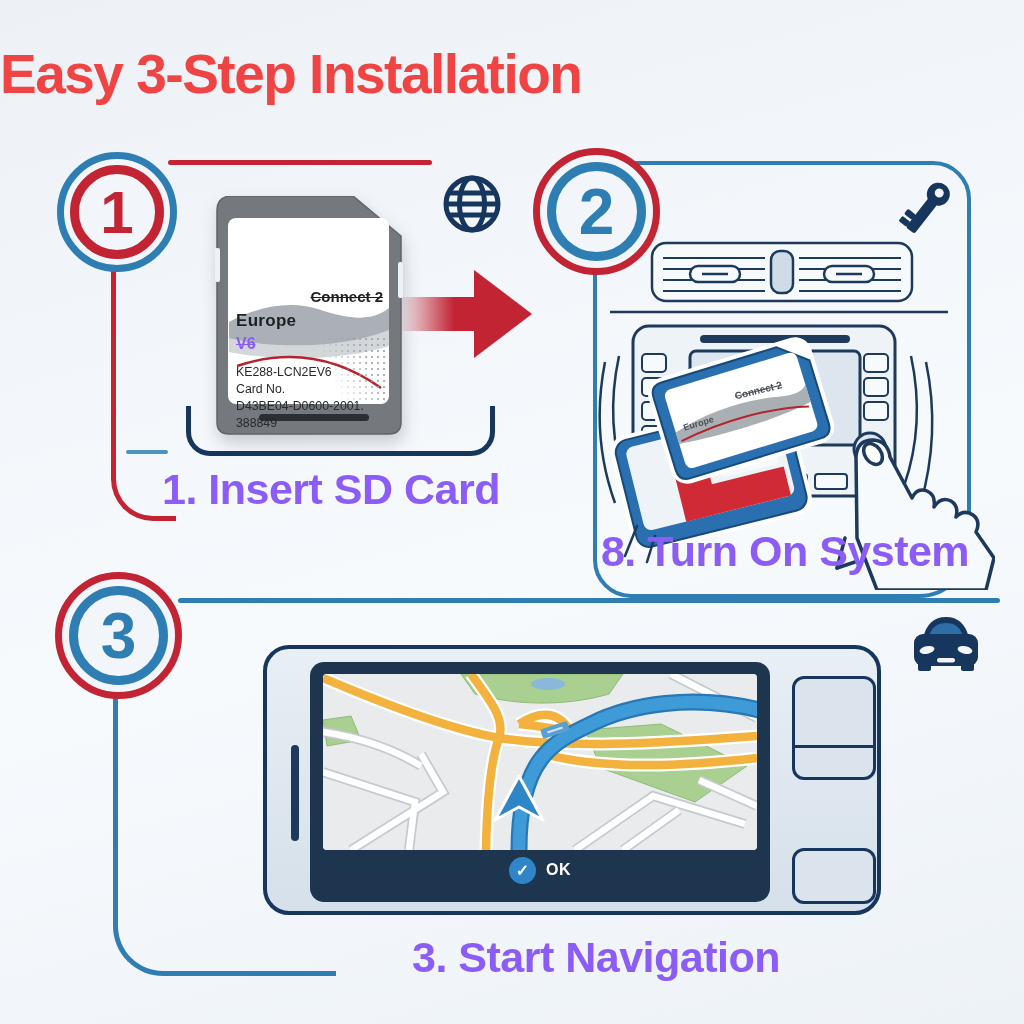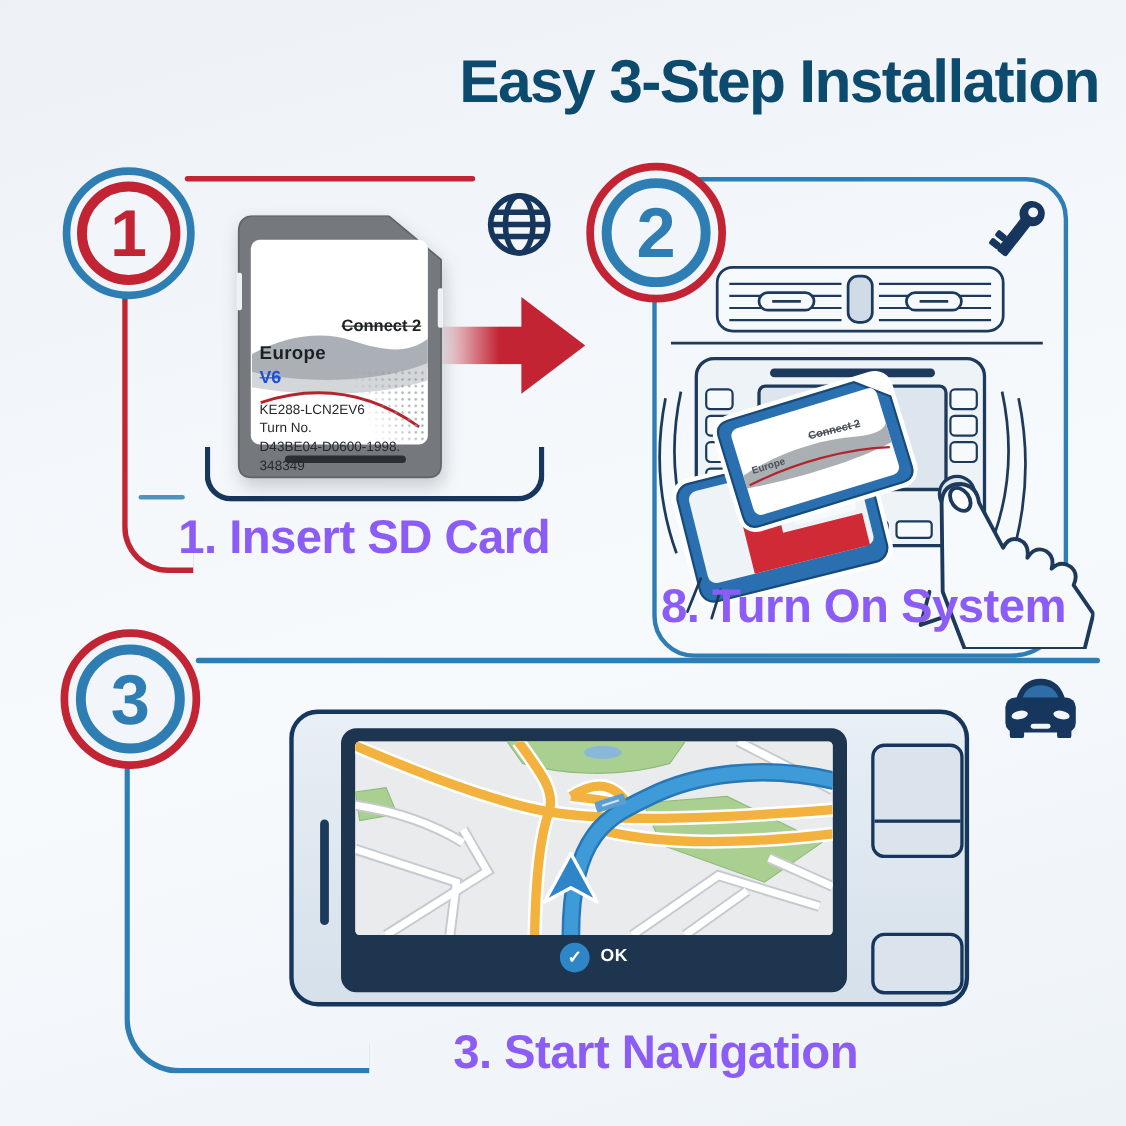--- a/index.html
+++ b/index.html
@@ -3,22 +3,22 @@
 <meta charset="utf-8">
 <style>
   html,body{margin:0;padding:0;}
   body{
     width:1024px;height:1024px;overflow:hidden;position:relative;
     background:linear-gradient(165deg,#edf1f6 0%,#f7fafd 55%,#edf2f7 100%);
     font-family:"Liberation Sans",sans-serif;
   }
   .abs{position:absolute;}
   .title{
-    position:absolute;top:42px;left:0;width:999px;text-align:right;
-    font-size:55px;font-weight:700;color:#0c4a6e;letter-spacing:-1.5px;
+    position:absolute;top:42px;left:0;width:999px;text-align:left;
+    font-size:55px;font-weight:700;color:#ef4444;letter-spacing:-1.5px;
   }
   .badge{
     position:absolute;border-radius:50%;background:#f2f6fa;
     display:flex;align-items:center;justify-content:center;z-index:30;
     box-sizing:border-box;
   }
   .badge .inner{
     border-radius:50%;display:flex;align-items:center;justify-content:center;
     font-weight:700;box-sizing:border-box;
   }
@@ -50,21 +50,21 @@
   .blueline-h3{position:absolute;left:178px;top:598px;width:822px;height:5px;background:#2f7eb3;border-radius:3px;z-index:2;}
   .blueline-l3{
     position:absolute;left:113px;top:697px;width:218px;height:274px;
     border-left:5px solid #2f7eb3;border-bottom:5px solid #2f7eb3;
     border-bottom-left-radius:50px;z-index:2;
   }
   
   .sd-label{position:absolute;left:229px;top:218px;width:160px;height:186px;z-index:12;}
   .sd-label .t-brand{position:absolute;top:70px;right:6px;font-size:15px;font-weight:700;color:#1d2023;text-decoration:line-through;}
   .sd-label .t-region{position:absolute;top:93px;left:7px;font-size:17px;font-weight:800;color:#1d2023;letter-spacing:.3px;}
-  .sd-label .t-version{position:absolute;top:117px;left:7px;font-size:16px;font-weight:800;color:#1d4ed8;text-decoration:line-through;}
+  .sd-label .t-version{position:absolute;top:117px;left:7px;font-size:16px;font-weight:800;color:#8b5cf6;text-decoration:line-through;}
   .sd-label .t-info{position:absolute;top:146px;left:7px;font-size:12.3px;line-height:17px;color:#26292d;}
   .sd-dots{
     position:absolute;right:2px;top:118px;width:72px;height:66px;
     background-image:radial-gradient(#9aa1a6 1px,transparent 1.3px);
     background-size:6px 6px;opacity:.8;
     -webkit-mask-image:linear-gradient(245deg,#000 30%,transparent 75%);
     mask-image:linear-gradient(245deg,#000 30%,transparent 75%);
   }
   
   .nav-device{
@@ -126,23 +126,23 @@
     <path d="M0,104 C 30,88 62,82 92,92 C 120,101 142,104 160,90 L160,116 C 120,132 60,128 0,134 Z" fill="#aab0b5"></path>
     <path d="M0,120 C 40,130 110,132 160,112 L160,128 C 110,144 40,142 0,134 Z" fill="#d3d7da"></path>
     <path d="M8,148 C 56,132 104,136 152,170" stroke="#b5242e" stroke-width="2.5" fill="none"></path>
   </svg>
   <div class="sd-dots"></div>
   <div class="t-brand">Connect 2</div>
   <div class="t-region">Europe</div>
   <div class="t-version">V6</div>
   <div class="t-info">
     <div>KE288-LCN2EV6</div>
-    <div>Turn No.</div>
-    <div>D43BE04-D0600-1998.</div>
-    <div>348349</div>
+    <div>Card No.</div>
+    <div>D43BE04-D0600-2001.</div>
+    <div>388849</div>
   </div>
 </div>
 <div class="slot-bracket"></div>
 
 <svg class="abs" style="left:436px;top:168px;" width="72" height="72" viewBox="0 0 72 72">
   <g stroke="#17365d" stroke-width="5" fill="none">
     <circle cx="36" cy="36" r="26"></circle>
     <ellipse cx="36" cy="36" rx="12.5" ry="26"></ellipse>
     <line x1="13" y1="25" x2="59" y2="25"></line>
     <line x1="10" y1="36" x2="62" y2="36"></line>

